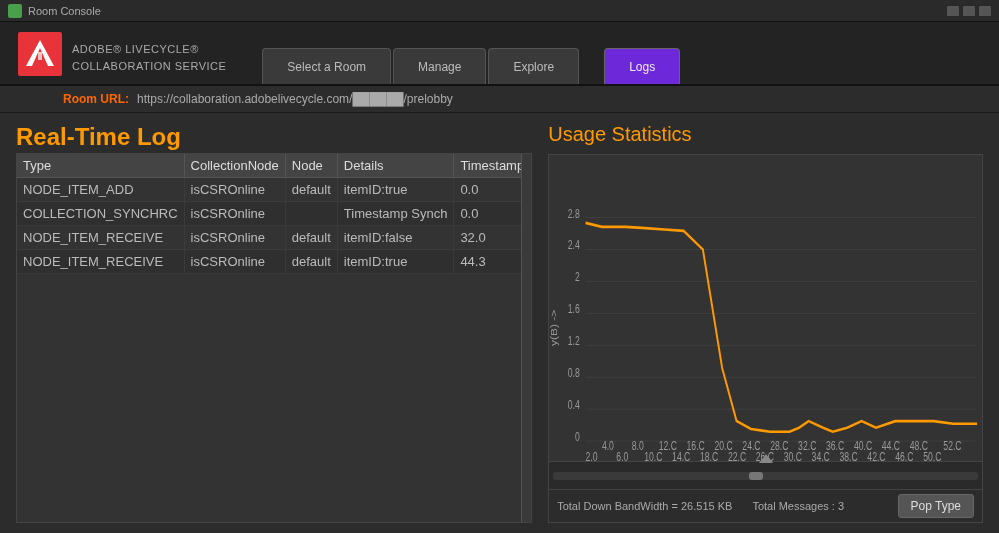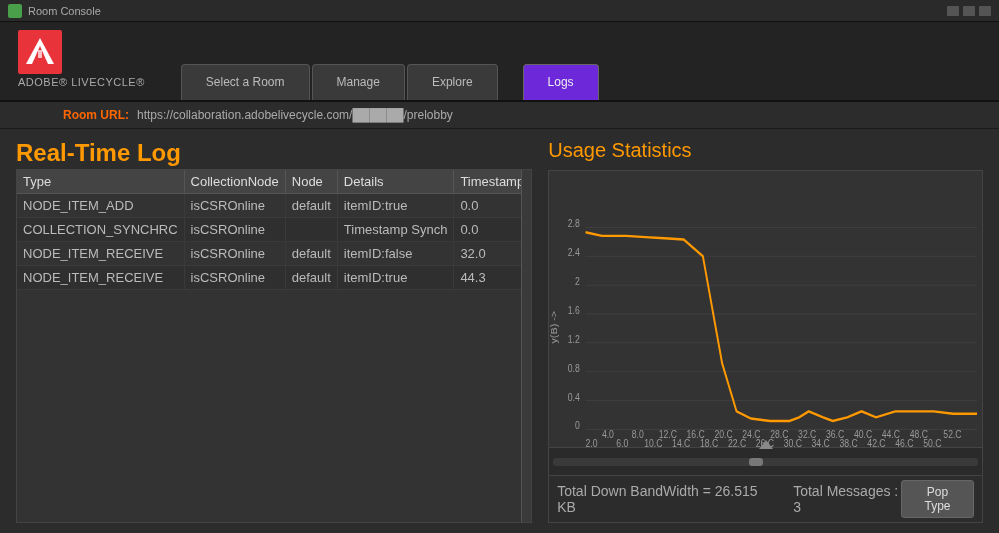--- a/index.html
+++ b/index.html
@@ -38,24 +38,23 @@
     #header {
       background: #232323;
       display: flex;
       align-items: stretch;
       padding: 0 0 0 10px;
       border-bottom: 2px solid #111;
       min-height: 64px;
     }
     #logo-area {
       display: flex;
-      align-items: flex-start;
+      align-items: flex-end;
       padding: 8px 16px 8px 8px;
       margin-right: 20px;
-      flex-direction: column;
     }
     #logo-box {
       width: 44px;
       height: 44px;
       background: #e8333a;
       display: flex;
       align-items: center;
       justify-content: center;
       margin-right: 10px;
       border-radius: 2px;
@@ -219,24 +218,24 @@
     }
     #graph-footer {
       padding: 4px 8px;
       display: flex;
       align-items: center;
       justify-content: space-between;
       border-top: 1px solid #444;
       background: #2c2c2c;
     }
     #graph-stats {
-      font-size: 14px;
+      font-size: 11px;
       color: #aaa;
       display: flex;
-      gap: 30px;
+      gap: 20px;
     }
     #pop-graph-btn {
       background: #555;
       color: #ddd;
       border: 1px solid #666;
       padding: 4px 12px;
       font-size: 12px;
       cursor: pointer;
       border-radius: 3px;
     }
@@ -281,20 +280,21 @@
     <div id="logo-area">
       <div id="logo-box">
         <svg viewBox="0 0 32 32" fill="white">
           <polygon points="16,2 30,28 2,28"></polygon>
           <polygon points="16,10 24,28 8,28" fill="#e8333a"></polygon>
           <rect x="14" y="14" width="4" height="8" fill="white" opacity="0.7"></rect>
         </svg>
       </div>
       <div id="logo-text">
         <span>ADOBE® LIVECYCLE®</span>
+        <span style="color:#aaa;font-weight:normal;">COLLABORATION SERVICE</span>
       </div>
     </div>
     <div id="nav-tabs">
       <div class="nav-tab">Select a Room</div>
       <div class="nav-tab">Manage</div>
       <div class="nav-tab">Explore</div>
       <div class="nav-tab active">Logs</div>
     </div>
   </div>
 

